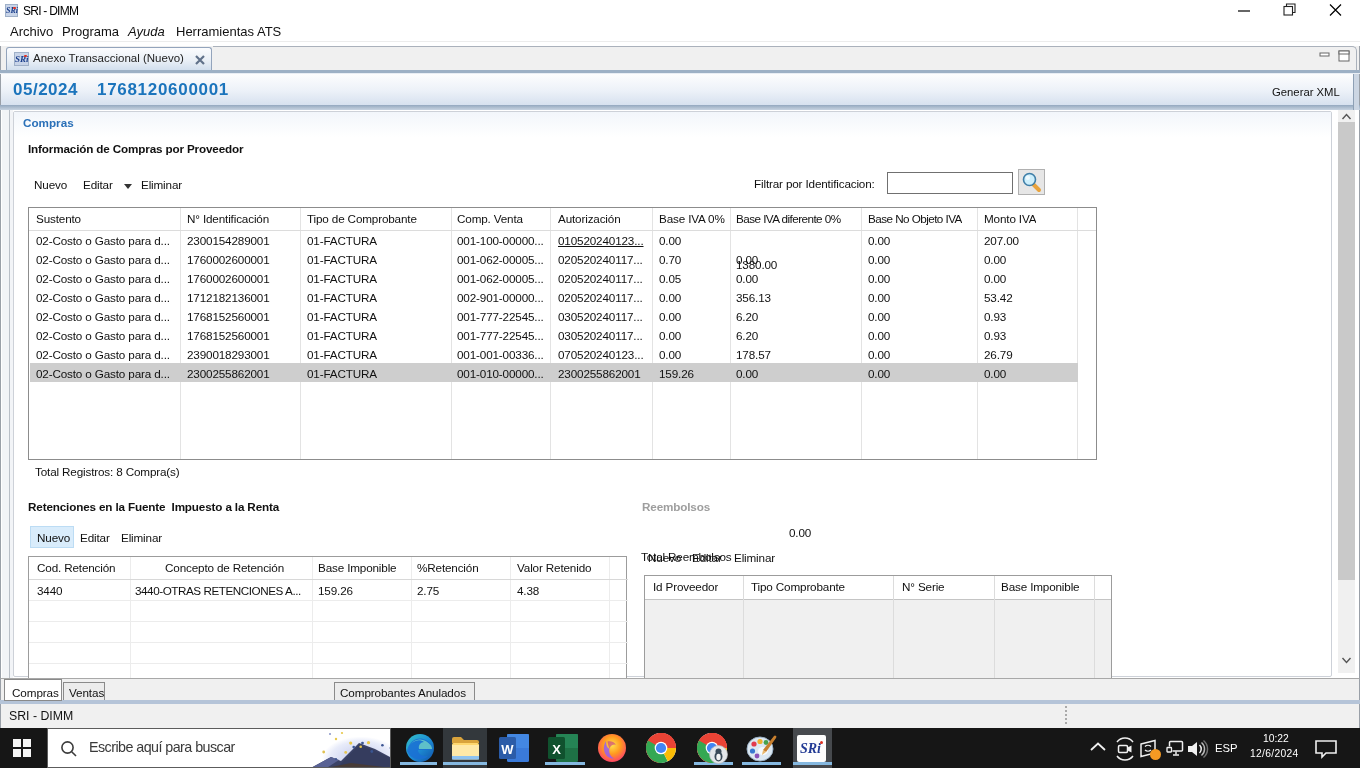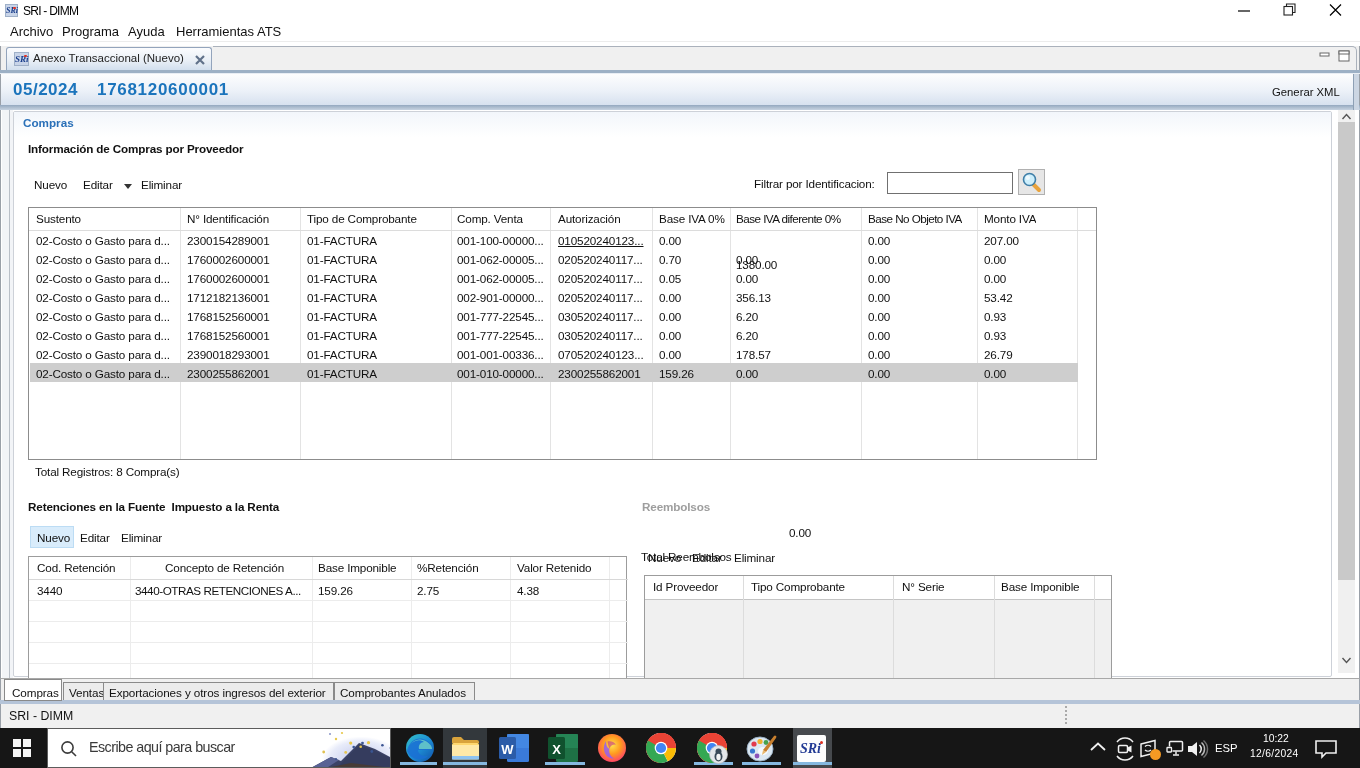--- a/index.html
+++ b/index.html
@@ -65,21 +65,21 @@
       <path d="M5.5 6.5 L5.5 4 L14 4 L14 12.5 L11.5 12.5" fill="none" stroke="#222" stroke-width="1.1"></path>
     </svg>
   <svg class="abs" style="left:1328px; top:0px;" width="15" height="22">
       <path d="M2 4.5 L13 15.5 M13 4.5 L2 15.5" stroke="#000" stroke-width="1.2"></path>
     </svg>
 </div>
 
 <div id="menubar" class="abs">
   <span style="left:10px;">Archivo</span>
   <span style="left:62px;">Programa</span>
-  <span style="left:128px;">Ayuda</span>
+  <span style="left:128px;font-style:italic;">Ayuda</span>
   <span style="left:176px;">Herramientas ATS</span>
 </div>
 
 <div id="tabstrip" class="abs">
   <div id="mtab" class="abs">
     <div class="sri-ico abs" style="left:7px; top:4px; width:15px; height:14px; line-height:12px; font-size:9px;"><i>SRi</i><span class="sri-dot"></span></div>
     <span class="abs" style="left:26px; top:4px; font-size:11.5px; color:#222;">Anexo Transaccional (Nuevo)</span>
     <svg class="abs" style="left:187px; top:6px;" width="12" height="12">
         <path d="M2 2 L10 10 M10 2 L2 10" stroke="#60718a" stroke-width="2.2"></path>
       </svg>
@@ -292,21 +292,20 @@
       </svg>
     <svg class="abs" style="left:3px; top:545px;" width="11" height="10">
         <path d="M1.5 3 L5.5 7.5 L9.5 3" fill="none" stroke="#555" stroke-width="1.4"></path>
       </svg>
   </div>
 </div>
 
 <div id="btabs" class="abs">
   <div class="btab" style="left:3px; top:0px; height:22px; width:58px; background:#fff; padding-top:5.5px; padding-left:7px; z-index:2;">Compras</div>
   <div class="btab" style="left:62px;">Ventas</div>
-  <div class="btab" style="left:102px; width:231px;">Exportaciones y otros ingresos del exterior</div>
   <div class="btab" style="left:333px; width:141px;">Comprobantes Anulados</div>
 </div>
 <div id="bluebar2" class="abs"></div>
 
 <div id="status" class="abs">
   <span class="abs" style="left:8px; top:5px; font-size:12.3px; color:#111;">SRI - DIMM</span>
   <div class="abs" style="left:1064px; top:2px; width:3px; height:20px; background-image:repeating-linear-gradient(#aaa 0 2px, transparent 2px 4px); background-size:2px 100%; background-repeat:no-repeat;"></div>
 </div>
 
 <div id="taskbar" class="abs"></div>

